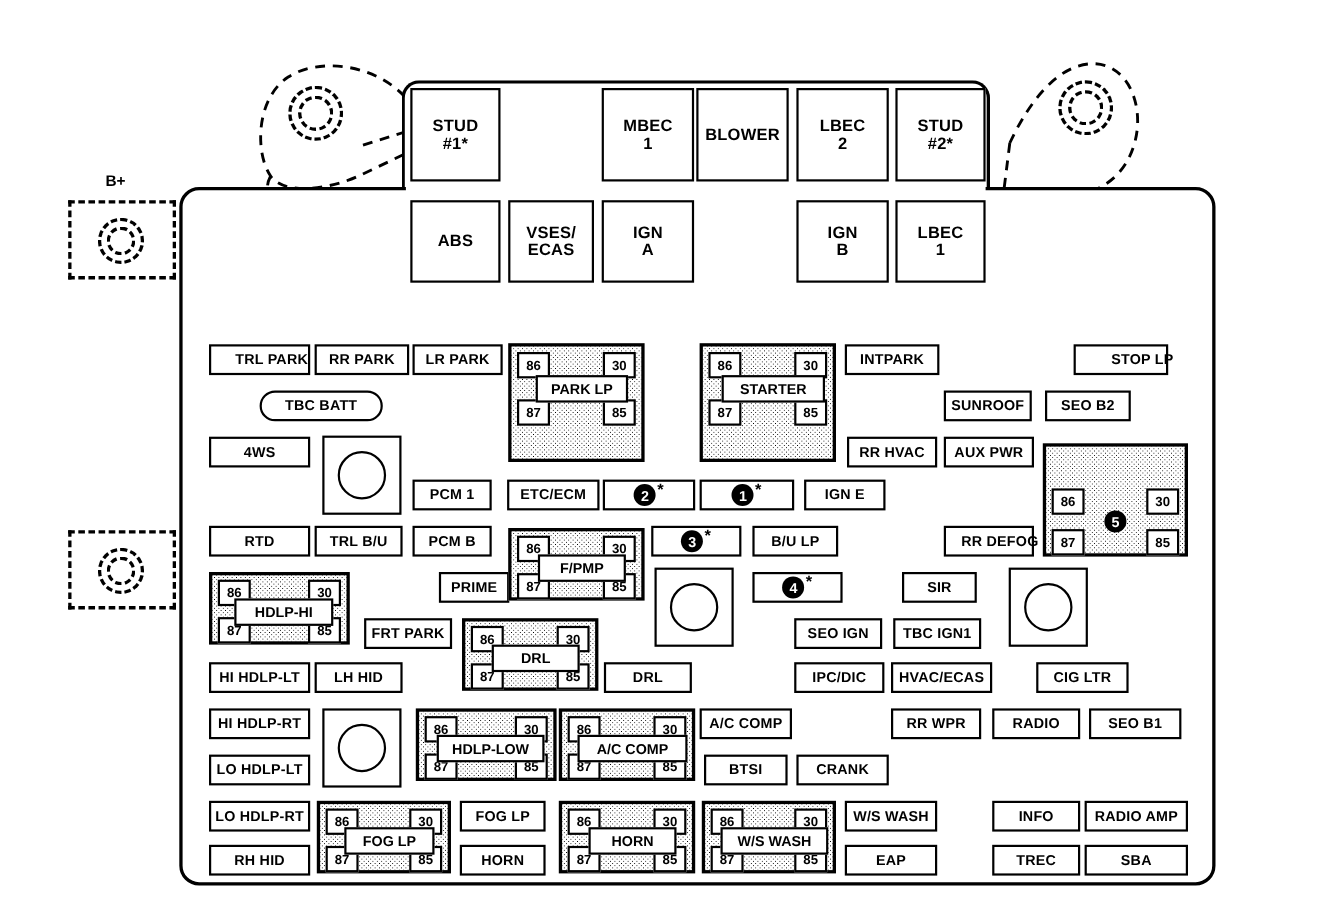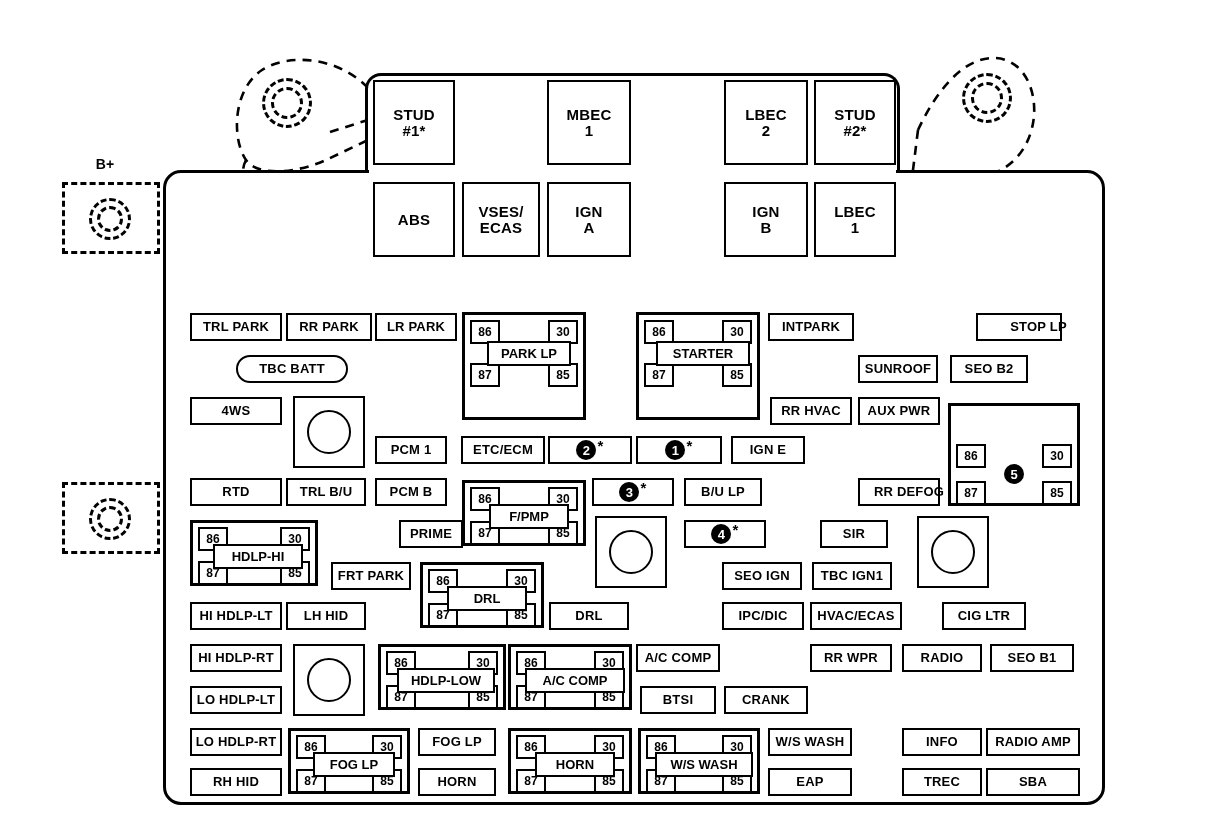--- a/index.html
+++ b/index.html
@@ -189,20 +189,23 @@
   <div class="abs shelf-mask" style="left:369px;top:168px;width:527px;height:8px;"></div>
 
   <div class="abs cell big two-line" style="left:373px;top:80px;width:82px;height:85px;">
     <span>STUD</span>
     <span>#1*</span>
   </div>
   <div class="abs cell big two-line" style="left:547px;top:80px;width:84px;height:85px;">
     <span>MBEC</span>
     <span>1</span>
   </div>
+  <div class="abs cell big" style="left:633px;top:80px;width:84px;height:85px;">
+    <span>BLOWER</span>
+  </div>
   <div class="abs cell big two-line" style="left:724px;top:80px;width:84px;height:85px;">
     <span>LBEC</span>
     <span>2</span>
   </div>
   <div class="abs cell big two-line" style="left:814px;top:80px;width:82px;height:85px;">
     <span>STUD</span>
     <span>#2*</span>
   </div>
 
   <div class="abs cell big two-line" style="left:462px;top:182px;width:78px;height:75px;">
@@ -218,21 +221,21 @@
   </div>
   <div class="abs cell big two-line" style="left:724px;top:182px;width:84px;height:75px;">
     <span>IGN</span>
     <span>B</span>
   </div>
   <div class="abs cell big two-line" style="left:814px;top:182px;width:82px;height:75px;">
     <span>LBEC</span>
     <span>1</span>
   </div>
 
-  <div class="abs cell" style="left:190px;top:313px;width:92px;height:28px;">
+  <div class="abs cell" style="left:190px;top:313px;width:92px;height:28px;justify-content:flex-end;">
       <span>TRL PARK</span>
     </div>
   <div class="abs cell" style="left:286px;top:313px;width:86px;height:28px;text-align:center;">
       <span>RR PARK</span>
     </div>
   <div class="abs cell" style="left:375px;top:313px;width:82px;height:28px;">
       <span>LR PARK</span>
     </div>
   <div class="abs cell" style="left:768px;top:313px;width:86px;height:28px;text-align:center;">
       <span>INTPARK</span>

